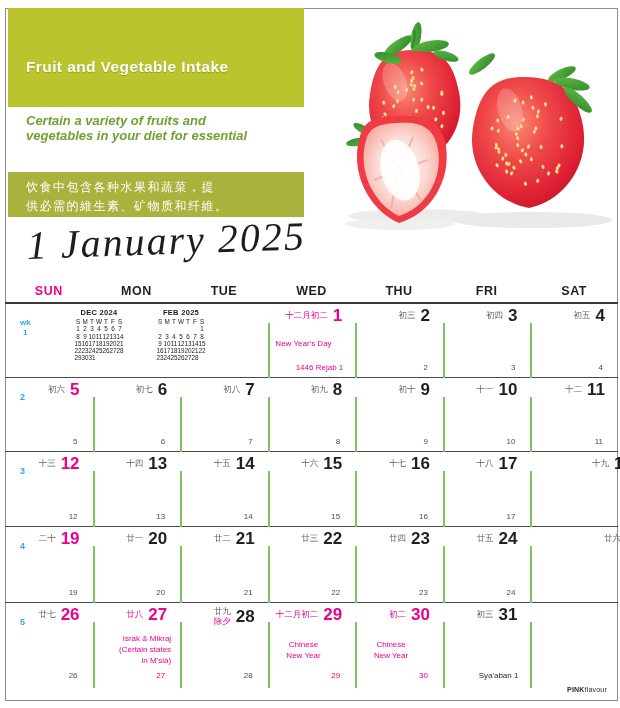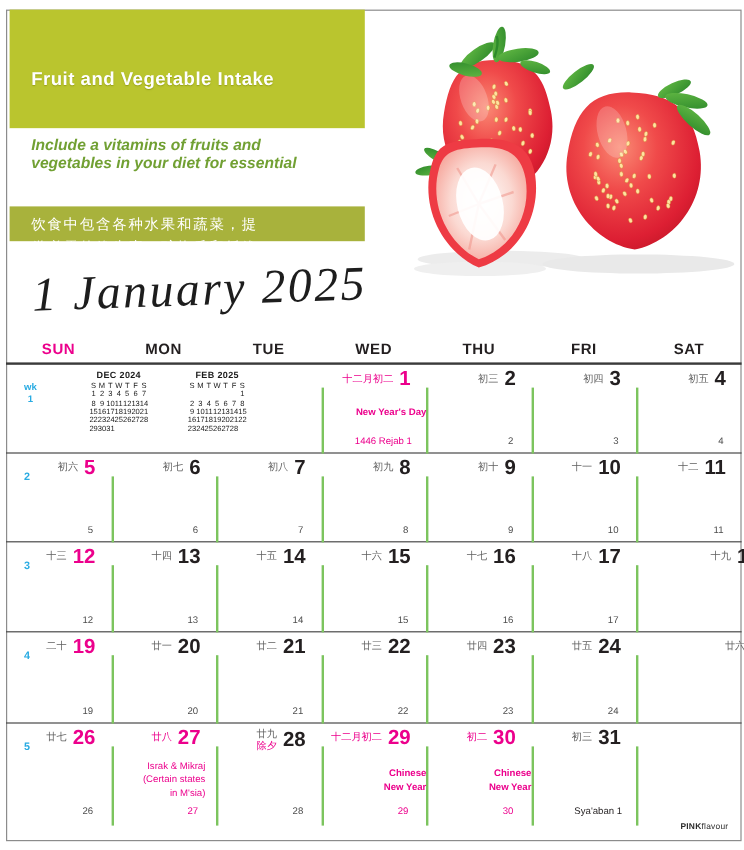--- a/index.html
+++ b/index.html
@@ -9,21 +9,21 @@
 
   
   .hero{position:absolute;left:8px;top:8px;width:296px;}
   .hero-a{height:99px;background:#bac52e;color:#fff;box-sizing:border-box;padding:50px 18px 0 18px;}
   .hero-title-en{font-size:15.5px;font-weight:bold;letter-spacing:.4px;
                  text-shadow:0 1px 1px rgba(120,130,0,.55);}
   .hero-title-zh{font-size:13.5px;font-weight:bold;letter-spacing:4px;margin-top:3px;
                  text-shadow:0 1px 1px rgba(120,130,0,.55);}
   .hero-b{height:65px;background:#fff;box-sizing:border-box;padding:7px 10px 0 18px;
           color:#71a033;font-style:italic;font-weight:bold;font-size:13px;line-height:1.14;}
-  .hero-c{height:29px;background:#a8b23c;color:#fff;box-sizing:border-box;padding:6px 10px 0 18px;
+  .hero-c{height:45px;background:#a8b23c;color:#fff;box-sizing:border-box;padding:6px 10px 0 18px;
           font-size:12px;letter-spacing:1.5px;line-height:1.55;}
 
   
   .photo{position:absolute;left:300px;top:10px;width:316px;height:222px;}
 
   
   .month-title{position:absolute;left:26px;top:222px;font-family:"Liberation Serif",serif;
                font-style:italic;font-size:40px;color:#1d1d1d;letter-spacing:2px;
                transform:rotate(-2deg);transform-origin:left top;}
 
@@ -38,21 +38,21 @@
   .cal-row.last{border-bottom:none;}
   .divider{position:absolute;width:2px;background:#7cc45e;top:19px;bottom:-1px;}
   .cal-row.last .divider{bottom:auto;height:66px;}
   .cell{position:absolute;top:0;height:100%;width:14.2857%;}
   .head{position:absolute;top:3px;right:13px;display:flex;align-items:center;gap:5px;}
   .lunar{font-size:8.5px;color:#5f5f5f;text-align:left;line-height:1.2;white-space:nowrap;}
   .lunar .l2{display:block;}
   .num{font-size:17px;font-weight:bold;color:#231f20;line-height:1;}
   .pink{color:#ec008c !important;}
   .note{position:absolute;font-size:8px;color:#ec008c;line-height:1.4;white-space:nowrap;}
-  .note.center{left:0;right:0;text-align:right;font-weight:bold;}
+  .note.center{left:0;right:16px;text-align:center;}
   .note.right{right:9px;text-align:right;}
   .corner{position:absolute;right:15px;font-size:8px;color:#4d4d4d;}
   .sub{position:absolute;right:12px;font-size:8px;color:#231f20;white-space:nowrap;}
   .wk{position:absolute;left:15px;top:14px;color:#29abe2;font-size:8px;font-weight:bold;
       text-align:center;line-height:1.3;}
   .wk.single{font-size:9px;}
 
   
   .minical{position:absolute;top:4px;width:56px;text-align:center;color:#1a1a1a;}
   .minical .t{font-size:7.5px;font-weight:bold;letter-spacing:.3px;margin-bottom:1px;}
@@ -67,21 +67,21 @@
 <body>
 
 <div class="page">
   <div class="frame"></div>
 
   <div class="hero">
     <div class="hero-a">
       <div class="hero-title-en">Fruit and Vegetable Intake</div>
     </div>
     <div class="hero-b">
-      <div>Include a vitamins of fruits and</div>
+      <div>Certain a variety of fruits and</div>
       <div>vegetables in your diet for essential</div>
     </div>
     <div class="hero-c">
       <div>饮食中包含各种水果和蔬菜，提</div>
       <div>供必需的維生素、矿物质和纤維。</div>
     </div>
   </div>
 
   <svg class="photo" viewBox="0 0 316 222">
     <defs>

